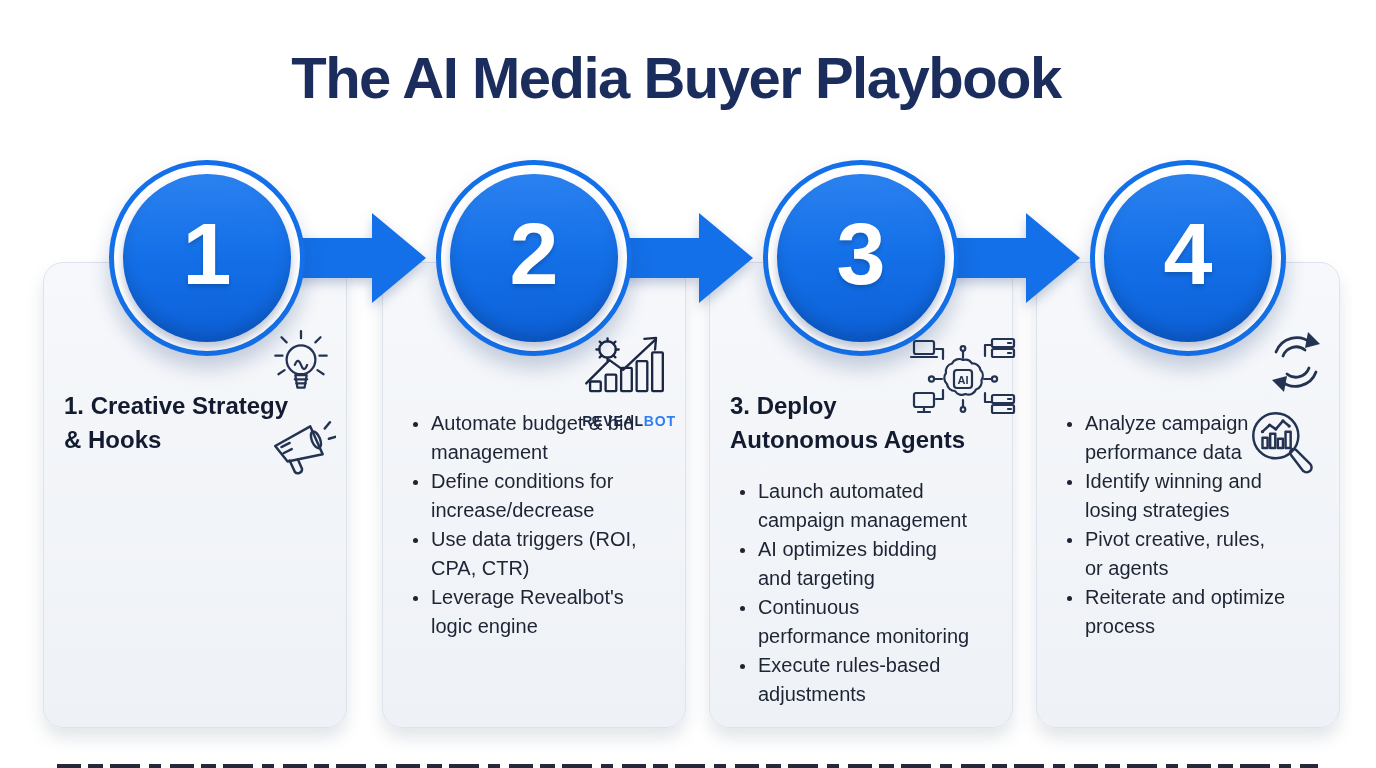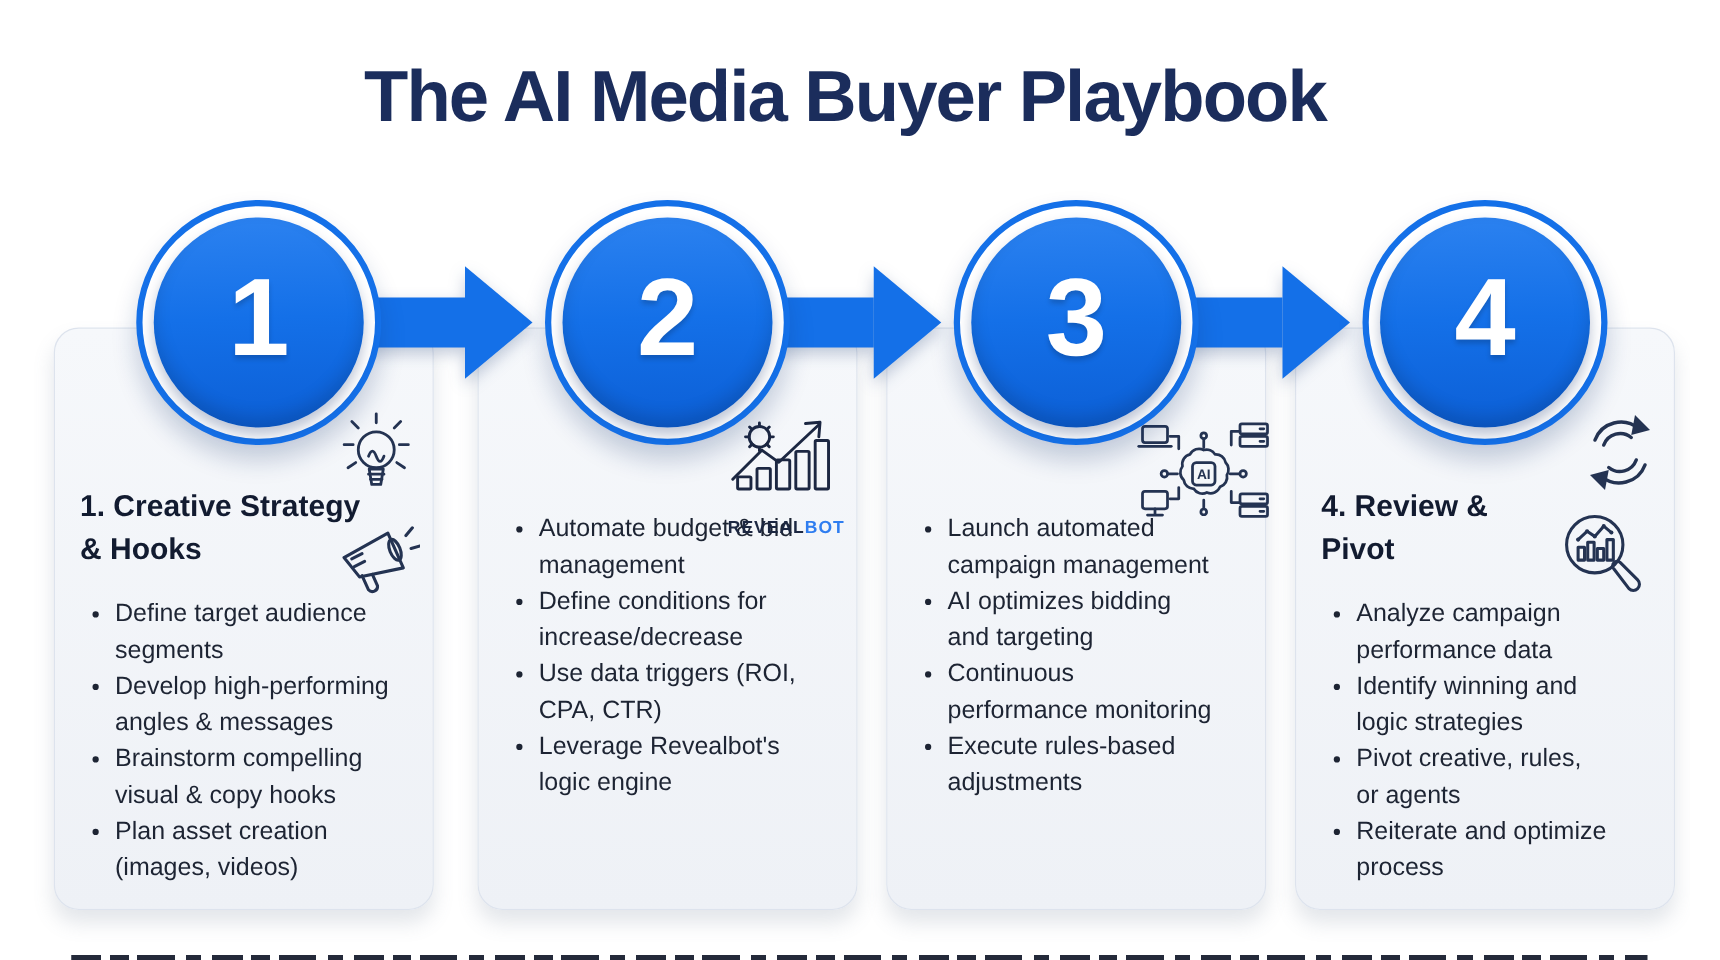--- a/index.html
+++ b/index.html
@@ -117,30 +117,20 @@
       <svg width="70" height="64" viewBox="0 0 66 62" fill="none" stroke="#243352" stroke-width="2.4" stroke-linecap="round" stroke-linejoin="round">
         <path d="M8 32 L42 13 L54 40 L20 47 Z"></path>
         <ellipse cx="47.5" cy="26" rx="4" ry="8.5" transform="rotate(-22 47.5 26)"></ellipse>
         <path d="M22 46 l5 11 a4 4 0 0 0 7 -3 l-4 -9"></path>
         <path d="M14 33 l8 -4 M16 39 l8 -4"></path>
         <path d="M56 15 l5 -6 M60 25 l7 -2"></path>
       </svg>
     </span>
     <h2 class="card-heading">1. Creative Strategy
 &amp; Hooks</h2>
-    <ul class="card-bullets">
-      <li>Define target audience
-segments</li>
-      <li>Develop high-performing
-angles &amp; messages</li>
-      <li>Brainstorm compelling
-visual &amp; copy hooks</li>
-      <li>Plan asset creation
-(images, videos)</li>
-    </ul>
   </section>
 
   <section class="card card-2">
     <span class="icon ic-revealbot">
       <svg width="92" height="64" viewBox="0 0 92 66" fill="none" stroke="#1c2742" stroke-width="2.4" stroke-linecap="round" stroke-linejoin="round">
         <rect x="10" y="50" width="11" height="10" rx="1"></rect>
         <rect x="26" y="43" width="11" height="17" rx="1"></rect>
         <rect x="42" y="36" width="11" height="24" rx="1"></rect>
         <rect x="58" y="29" width="11" height="31" rx="1"></rect>
         <rect x="74" y="20" width="11" height="40" rx="1"></rect>
@@ -180,20 +170,22 @@
         <rect x="84" y="70" width="22" height="8" rx="1.5"></rect>
         <path d="M100 64 h3 M100 74 h3"></path>
         <path d="M28 14 h7 v10 M84 10 h-7 v11 M28 64 h7 v-9 M84 67 h-7 v-9"></path>
         <path d="M55 23 v-7 M55 65 v7 M34 44 h-8 M76 44 h8"></path>
         <circle cx="55" cy="13.5" r="2.3"></circle>
           <circle cx="55" cy="74.5" r="2.3"></circle>
         <circle cx="23.5" cy="44" r="2.6"></circle>
           <circle cx="86.5" cy="44" r="2.6"></circle>
       </svg>
     </span>
+    <h2 class="card-heading">3. Deploy
+Autonomous Agents</h2>
     <ul class="card-bullets">
       <li>Launch automated
 campaign management</li>
       <li>AI optimizes bidding
 and targeting</li>
       <li>Continuous
 performance monitoring</li>
       <li>Execute rules-based
 adjustments</li>
     </ul>
@@ -218,27 +210,25 @@
         <rect x="41.5" y="28" width="5" height="16"></rect>
         <path d="M19 28 L26 21.5 L32 25.5 L39 17.5 L45 22.5"></path>
         <circle cx="19" cy="28" r="1.6" fill="#243352" stroke="none"></circle>
         <circle cx="26" cy="21.5" r="1.6" fill="#243352" stroke="none"></circle>
         <circle cx="32" cy="25.5" r="1.6" fill="#243352" stroke="none"></circle>
         <circle cx="39" cy="17.5" r="1.6" fill="#243352" stroke="none"></circle>
         <circle cx="45" cy="22.5" r="1.6" fill="#243352" stroke="none"></circle>
         <path d="M47 51 a3.2 3.2 0 0 1 5 -5 l13.5 13.5 a4.8 4.8 0 1 1 -6.8 6.8 Z"></path>
       </svg>
     </span>
-    <h2 class="card-heading">4. Review &amp;
-Pivot</h2>
     <ul class="card-bullets">
       <li>Analyze campaign
 performance data</li>
       <li>Identify winning and
-logic strategies</li>
+losing strategies</li>
       <li>Pivot creative, rules,
 or agents</li>
       <li>Reiterate and optimize
 process</li>
     </ul>
   </section>
 
   <div class="step-circle circle-1">
     <div class="inner">
       <span class="step-number">1</span>

